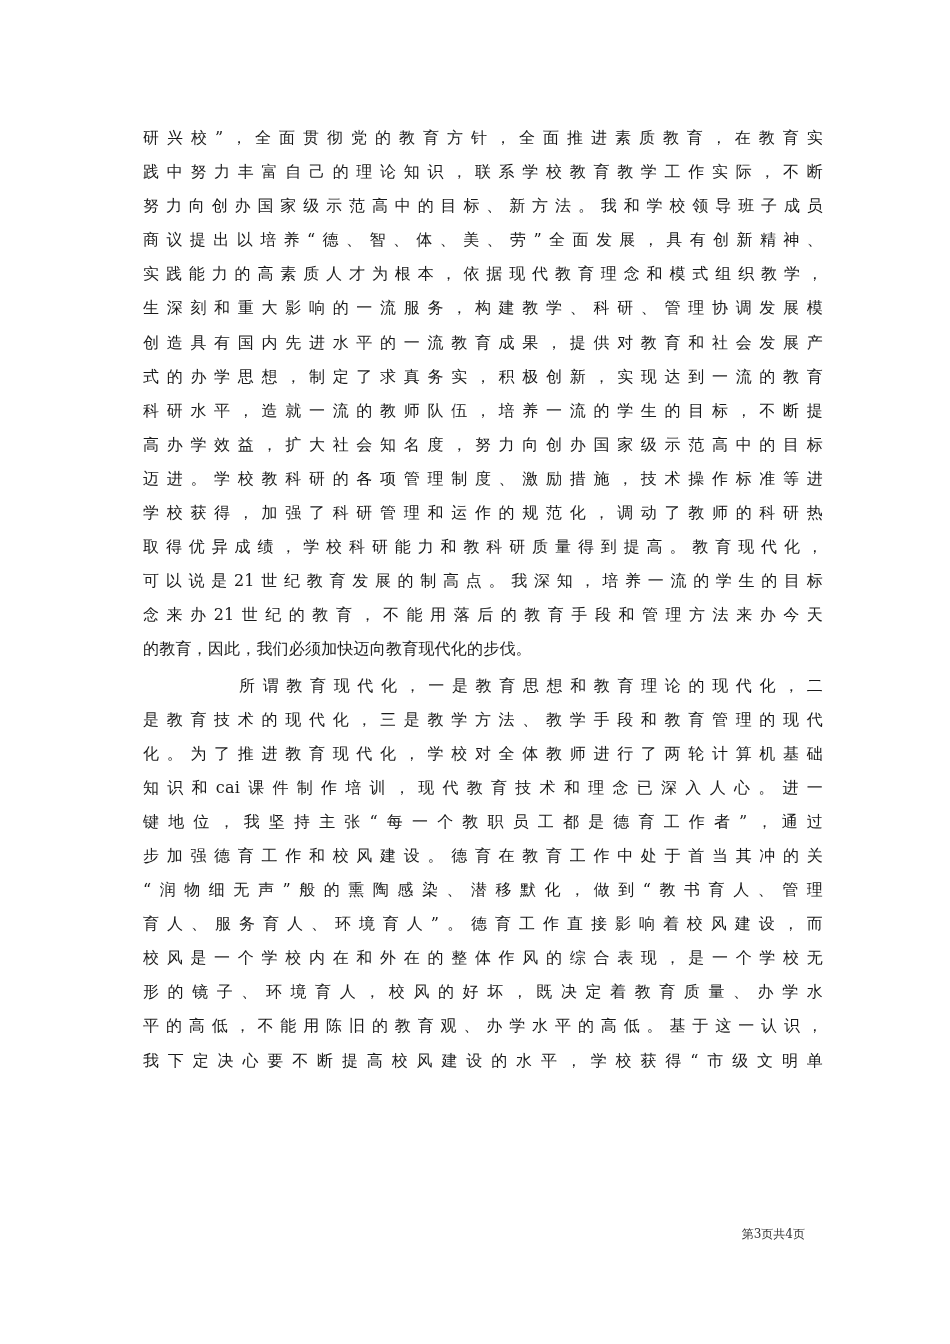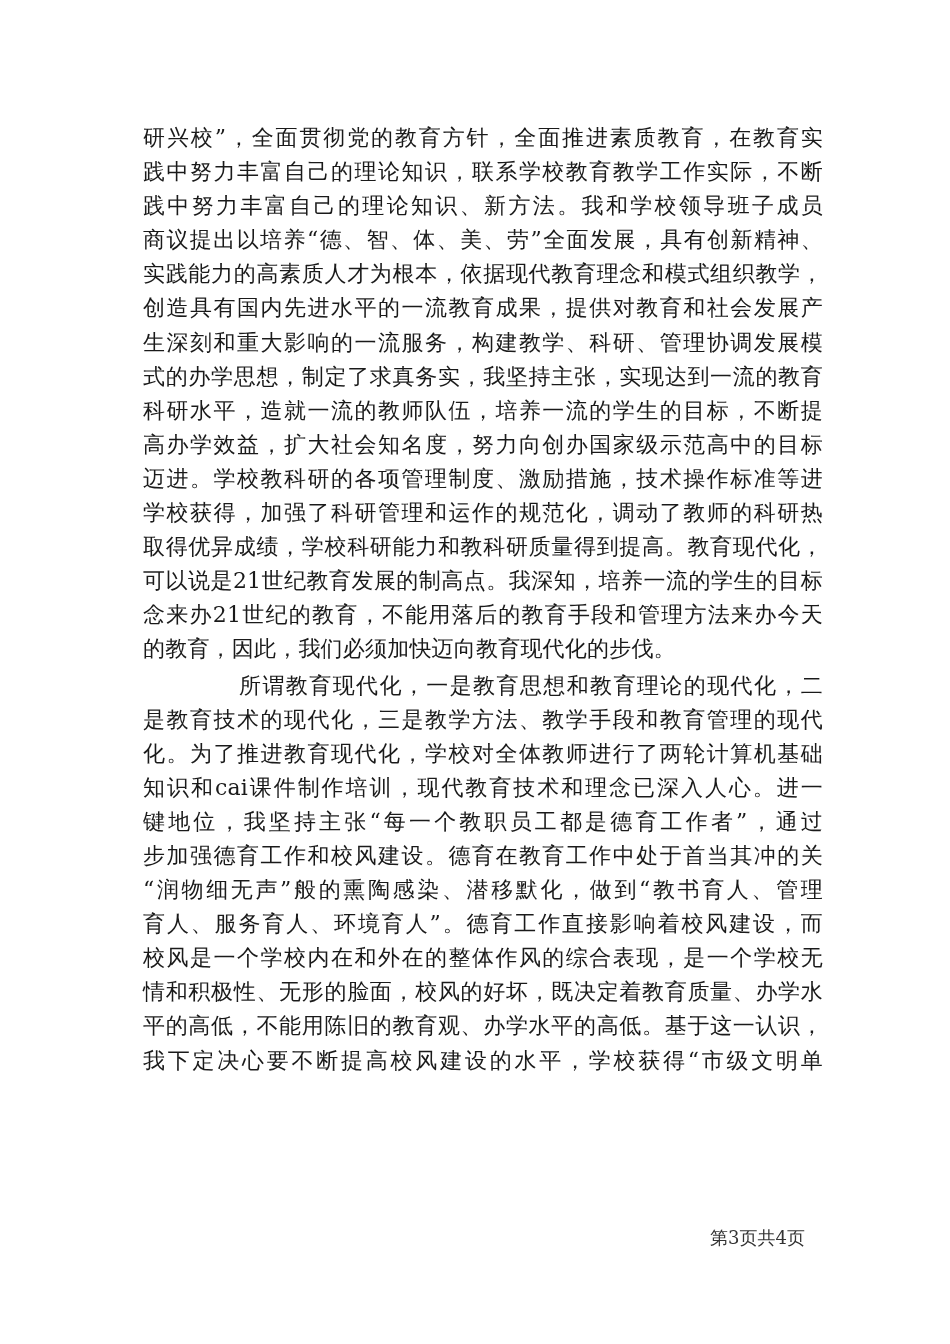--- a/index.html
+++ b/index.html
@@ -17,77 +17,77 @@
     }
     .page {
       position: absolute;
       left: 143px;
       top: 121px;
       width: 680px;
     }
     .line {
       height: 34.1px;
       line-height: 34.1px;
-      font-size: 22px;
+      font-size: 16px;
       white-space: nowrap;
       letter-spacing: 0.2px;
       text-align: justify;
       text-align-last: justify;
       display: block;
     }
     .line.last {
       text-align-last: left;
     }
     .line.indent {
       padding-left: 96px;
     }
     .para-gap {
       height: 2px;
     }
     .footer {
       position: absolute;
       right: 145px;
       top: 1226px;
-      font-size: 18px;
+      font-size: 12px;
       color: #333;
       font-family: "DejaVu Serif", "Liberation Serif", serif;
     }
   </style>
 </head>
 <body>
 
 <div class="page">
   <div>
     <span class="line">研兴校”，全面贯彻党的教育方针，全面推进素质教育，在教育实</span>
     <span class="line">践中努力丰富自己的理论知识，联系学校教育教学工作实际，不断</span>
-    <span class="line">践中努力丰富自己的理论知识、新方法。我和学校领导班子成员</span>
+    <span class="line">努力向创办国家级示范高中的目标、新方法。我和学校领导班子成员</span>
     <span class="line">商议提出以培养“德、智、体、美、劳”全面发展，具有创新精神、</span>
     <span class="line">实践能力的高素质人才为根本，依据现代教育理念和模式组织教学，</span>
+    <span class="line">生深刻和重大影响的一流服务，构建教学、科研、管理协调发展模</span>
     <span class="line">创造具有国内先进水平的一流教育成果，提供对教育和社会发展产</span>
-    <span class="line">生深刻和重大影响的一流服务，构建教学、科研、管理协调发展模</span>
-    <span class="line">式的办学思想，制定了求真务实，我坚持主张，实现达到一流的教育</span>
+    <span class="line">式的办学思想，制定了求真务实，积极创新，实现达到一流的教育</span>
     <span class="line">科研水平，造就一流的教师队伍，培养一流的学生的目标，不断提</span>
     <span class="line">高办学效益，扩大社会知名度，努力向创办国家级示范高中的目标</span>
     <span class="line">迈进。学校教科研的各项管理制度、激励措施，技术操作标准等进</span>
     <span class="line">学校获得，加强了科研管理和运作的规范化，调动了教师的科研热</span>
     <span class="line">取得优异成绩，学校科研能力和教科研质量得到提高。教育现代化，</span>
     <span class="line">可以说是21世纪教育发展的制高点。我深知，培养一流的学生的目标</span>
     <span class="line">念来办21世纪的教育，不能用落后的教育手段和管理方法来办今天</span>
     <span class="line last">的教育，因此，我们必须加快迈向教育现代化的步伐。</span>
   </div>
   <div class="para-gap"></div>
   <div>
     <span class="line indent">所谓教育现代化，一是教育思想和教育理论的现代化，二</span>
     <span class="line">是教育技术的现代化，三是教学方法、教学手段和教育管理的现代</span>
     <span class="line">化。为了推进教育现代化，学校对全体教师进行了两轮计算机基础</span>
     <span class="line">知识和cai课件制作培训，现代教育技术和理念已深入人心。进一</span>
     <span class="line">键地位，我坚持主张“每一个教职员工都是德育工作者”，通过</span>
     <span class="line">步加强德育工作和校风建设。德育在教育工作中处于首当其冲的关</span>
     <span class="line">“润物细无声”般的熏陶感染、潜移默化，做到“教书育人、管理</span>
     <span class="line">育人、服务育人、环境育人”。德育工作直接影响着校风建设，而</span>
     <span class="line">校风是一个学校内在和外在的整体作风的综合表现，是一个学校无</span>
-    <span class="line">情和积极性、无形的脸面，校风的好坏，既决定着教育质量、办学水</span>
+    <span class="line">形的镜子、环境育人，校风的好坏，既决定着教育质量、办学水</span>
     <span class="line">平的高低，不能用陈旧的教育观、办学水平的高低。基于这一认识，</span>
     <span class="line">我下定决心要不断提高校风建设的水平，学校获得“市级文明单</span>
   </div>
 </div>
 
 <div class="footer">第3页共4页</div>
 
 </body></html>

